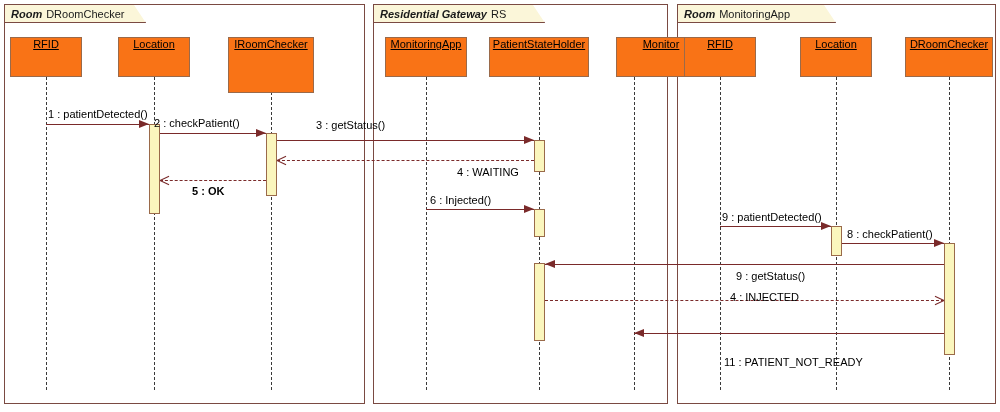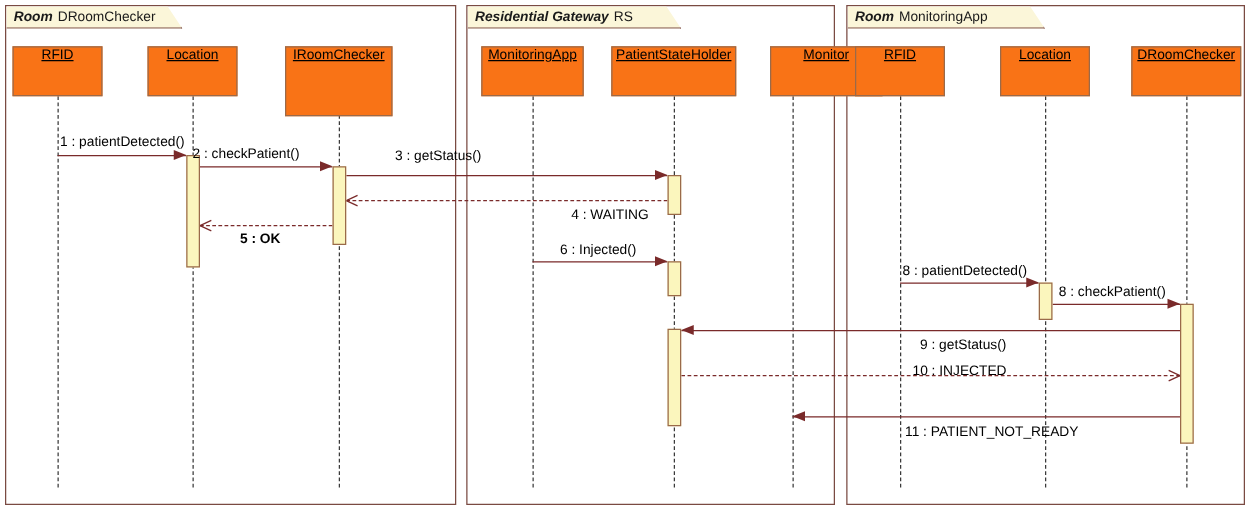--- a/index.html
+++ b/index.html
@@ -234,19 +234,19 @@
       <span>Location</span>
     </div>
     <div class="head" style="left: 905px; top: 37px; width: 88px; height: 40px;">
       <span>DRoomChecker</span>
     </div>
     <div class="msg-label" style="left: 48px; top: 108px; text-align: center;">1 : patientDetected()</div>
     <div class="msg-label" style="left: 154px; top: 117px;">2 : checkPatient()</div>
     <div class="msg-label" style="left: 280px; top: 119px; margin-left: 36px;">3 : getStatus()</div>
     <div class="msg-label" style="left: 457px; top: 166px;">4 : WAITING</div>
     <div class="msg-label" style="left: 192px; top: 185px; font-weight: bold;">5 : OK</div>
-    <div class="msg-label" style="left: 448px; top: 194px;">6 : Injected()</div>
-    <div class="msg-label" style="left: 722px; top: 211px;">8 : patientDetected()</div>
+    <div class="msg-label" style="left: 430px; top: 194px;">6 : Injected()</div>
+    <div class="msg-label" style="left: 722px; top: 211px;">9 : patientDetected()</div>
     <div class="msg-label" style="left: 847px; top: 228px;">8 : checkPatient()</div>
     <div class="msg-label" style="left: 736px; top: 270px;">9 : getStatus()</div>
-    <div class="msg-label" style="left: 730px; top: 291px;">10 : INJECTED</div>
-    <div class="msg-label" style="left: 724px; top: 340px;">11 : PATIENT_NOT_READY</div>
+    <div class="msg-label" style="left: 730px; top: 291px;">4 : INJECTED</div>
+    <div class="msg-label" style="left: 724px; top: 356px;">11 : PATIENT_NOT_READY</div>
   </div>
 
 </body></html>

